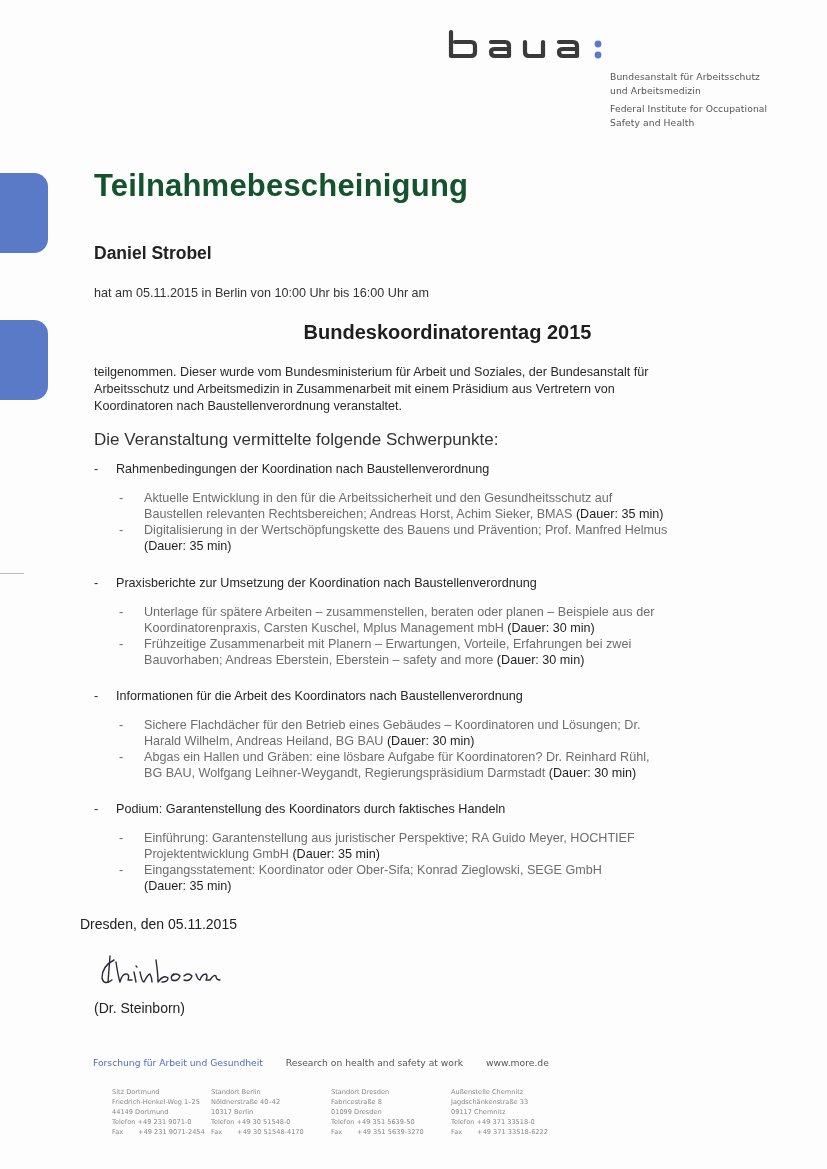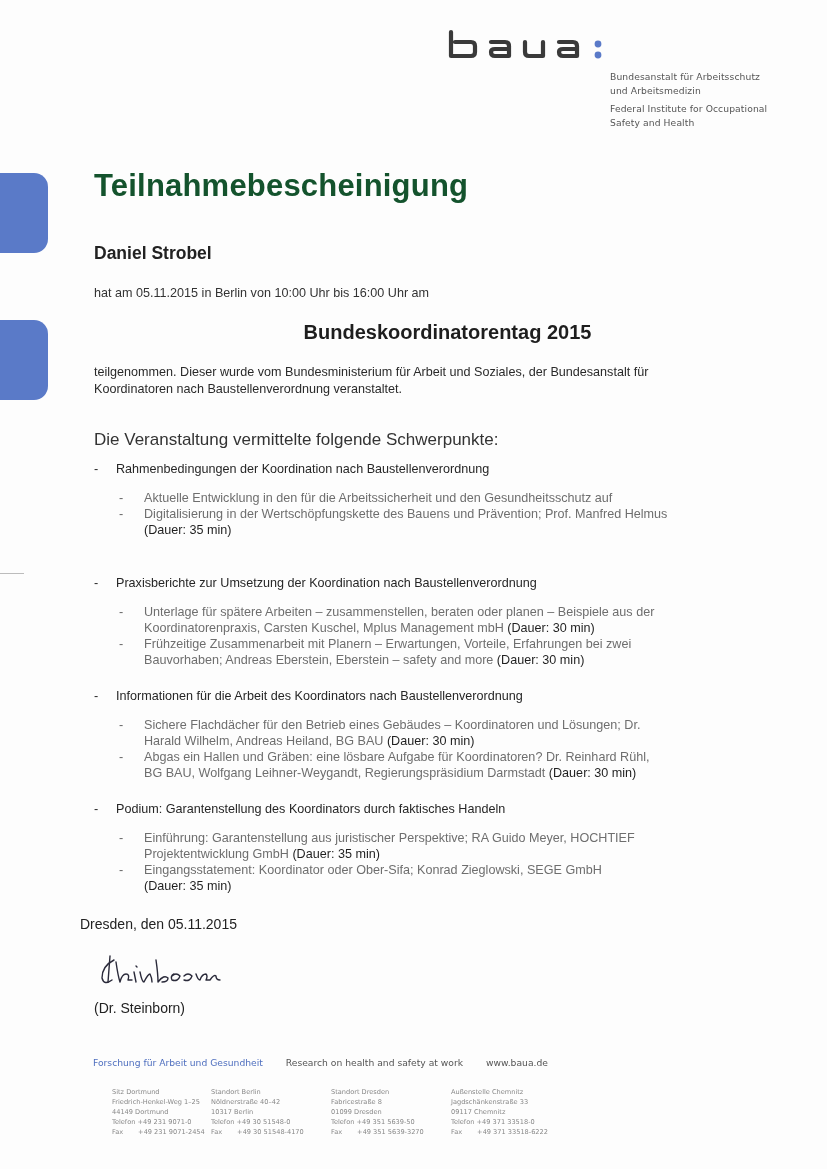--- a/index.html
+++ b/index.html
@@ -96,34 +96,36 @@
 <div class="abs tab tab2"></div>
 <div class="abs fold-mark"></div>
 
 <div class="abs title">Teilnahmebescheinigung</div>
 <div class="abs name">Daniel Strobel</div>
 <div class="abs intro">hat am 05.11.2015 in Berlin von 10:00 Uhr bis 16:00 Uhr am</div>
 <div class="abs event">Bundeskoordinatorentag 2015</div>
 
 <div class="abs para">
   <div>teilgenommen. Dieser wurde vom Bundesministerium für Arbeit und Soziales, der Bundesanstalt für</div>
+  <div>Arbeitsschutz und Arbeitsmedizin in Zusammenarbeit mit einem Präsidium aus Vertretern von</div>
   <div>Koordinatoren nach Baustellenverordnung veranstaltet.</div>
 </div>
 
 <div class="abs lead">Die Veranstaltung vermittelte folgende Schwerpunkte:</div>
 
 <div class="section sec1">
   <div class="head">
     <span class="dash">-</span>
     <span>Rahmenbedingungen der Koordination nach Baustellenverordnung</span>
   </div>
   <ul>
     <li>
       <span class="dash">-</span>
       <div>Aktuelle Entwicklung in den für die Arbeitssicherheit und den Gesundheitsschutz auf</div>
+      <div><span>Baustellen relevanten Rechtsbereichen; Andreas Horst, Achim Sieker, BMAS </span><span class="dur">(Dauer: 35 min)</span></div>
     </li>
     <li>
       <span class="dash">-</span>
       <div>Digitalisierung in der Wertschöpfungskette des Bauens und Prävention; Prof. Manfred Helmus</div>
       <div><span></span><span class="dur">(Dauer: 35 min)</span></div>
     </li>
   </ul>
 </div>
 
 <div class="section sec2">
@@ -197,21 +199,21 @@
       <path d="M88 24 Q92 20 96 24 Q94 30 88 28"></path>
       <path d="M100 22 Q102 28 104 28 Q106 22 110 22 Q112 24 110 28 L114 28 Q118 22 120 24 Q120 28 124 28"></path>
     </g>
   </svg>
 </div>
 <div class="abs signer">(Dr. Steinborn)</div>
 
 <div class="abs footer-line">
   <span class="blue">Forschung für Arbeit und Gesundheit</span>
   <span>Research on health and safety at work</span>
-  <span>www.baua.de</span>
+  <span>www.more.de</span>
 </div>
 
 <div class="abs addr a1">
   <div>Sitz Dortmund</div>
   <div>Friedrich-Henkel-Weg 1–25</div>
   <div>44149 Dortmund</div>
   <div><span>Telefon</span> <span>+49 231 9071-0</span></div>
   <div><span class="lbl">Fax</span> <span>+49 231 9071-2454</span></div>
 </div>
 <div class="abs addr a2">

